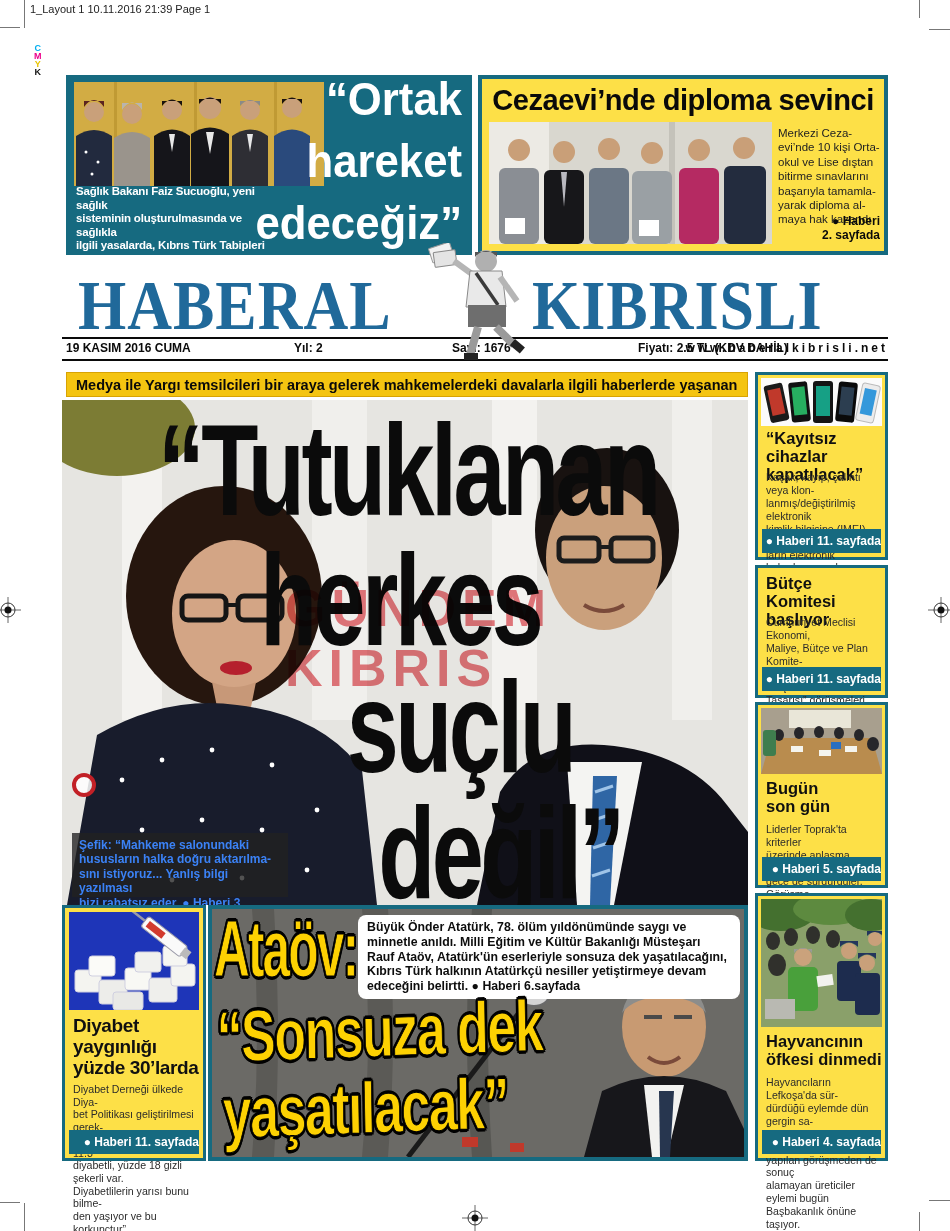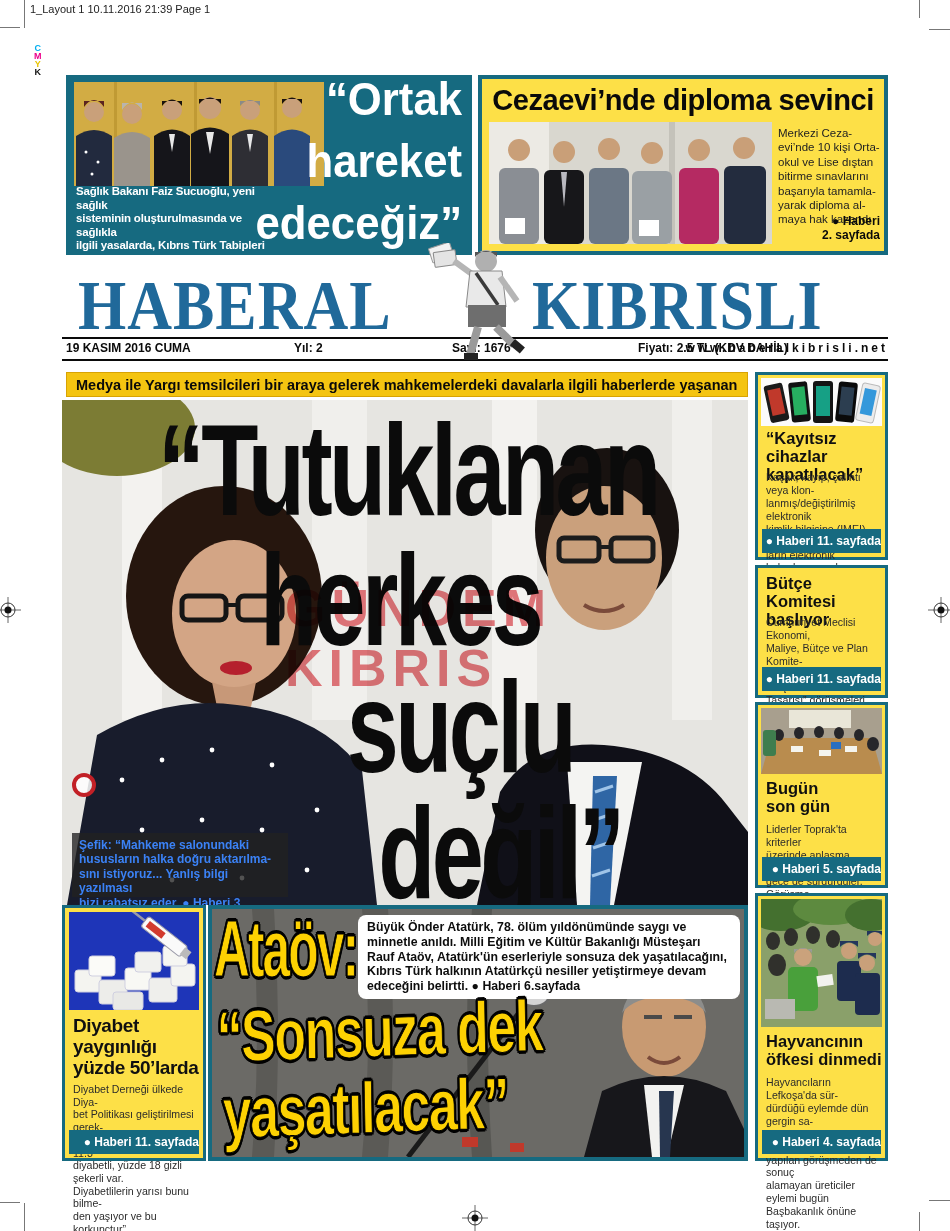--- a/index.html
+++ b/index.html
@@ -289,21 +289,21 @@
       </g>
       <g transform="rotate(38 95 25)">
         <rect x="70" y="18" width="50" height="13" rx="3" fill="#fafafa" stroke="#9a9aa8"></rect>
         <rect x="74" y="21" width="20" height="7" fill="#d23a2e"></rect>
         <rect x="118" y="20" width="8" height="9" fill="#bbb"></rect>
         <line x1="70" y1="24" x2="48" y2="24" stroke="#9a9aa8" stroke-width="2.5"></line>
       </g>
     </svg>
     <div class="abs pre" style="left:8px;top:108px;font-size:19px;font-weight:bold;line-height:1.1;letter-spacing:-0.4px;color:#101010">Diyabet
 yaygınlığı
-yüzde 50’larda</div>
+yüzde 30’larda</div>
     <div class="abs pre" style="left:8px;top:175px;width:128px;font-size:10.6px;line-height:1.2;color:#2b2b2b">Diyabet Derneği ülkede Diya-
 bet Politikası geliştirilmesi gerek-
 tiğini vurguladı. “Yüzde 11.3
 diyabetli, yüzde 18 gizli şekerli var.
 Diyabetlilerin yarısı bunu bilme-
 den yaşıyor ve bu korkunçtur”</div>
     <div class="refbar">● Haberi 11. sayfada</div>
   </div>
 
   <div class="tealbox" style="left:755px;top:372px;width:133px;height:188px">

